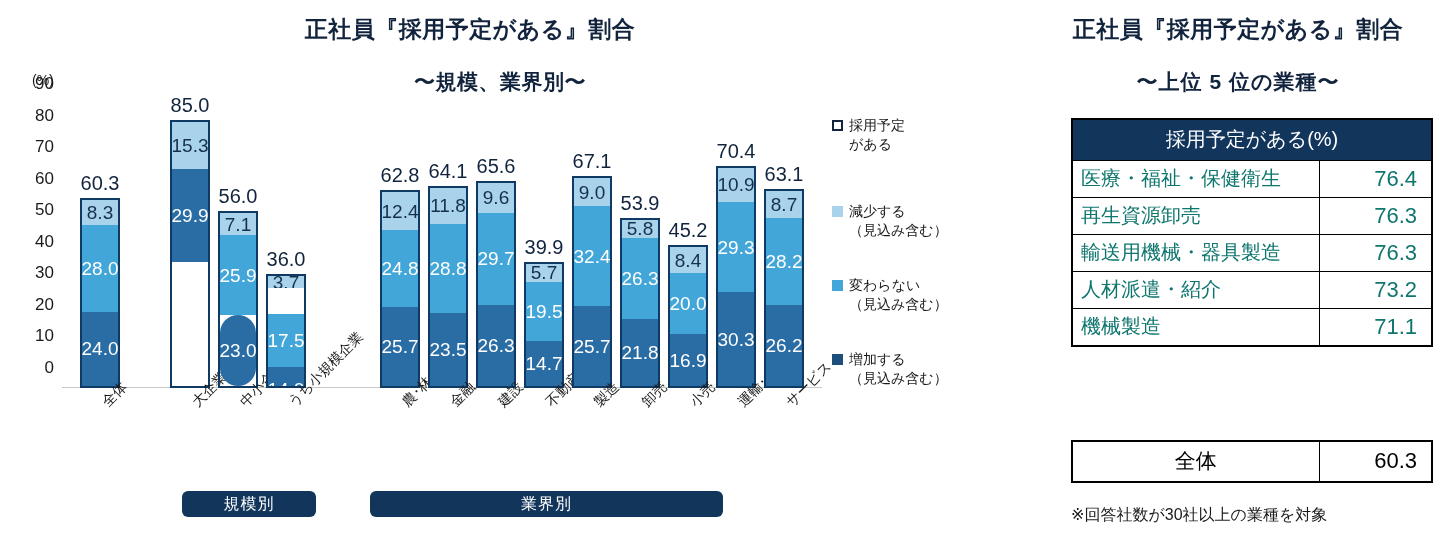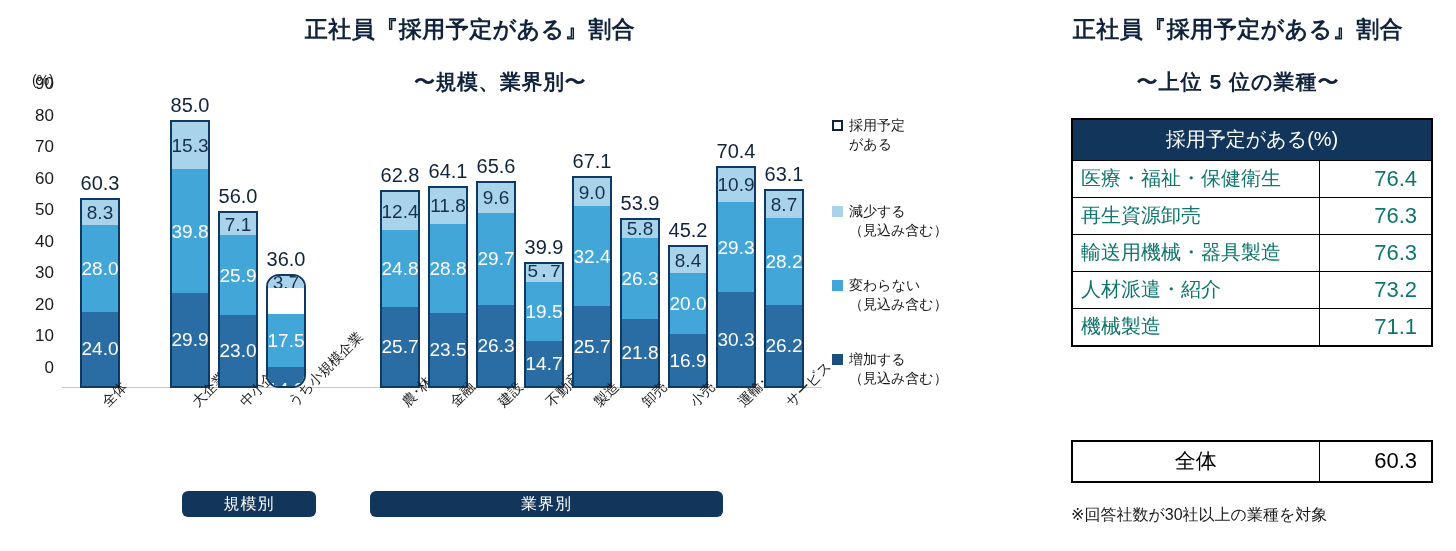--- a/index.html
+++ b/index.html
@@ -185,47 +185,44 @@
               </div>
             </div>
             <div class="cat-label">全体</div>
           </div>
           <div class="bar-col" style="left: 108px;">
             <div class="bar-total">85.0</div>
             <div class="bar" style="height: 268.222px;">
               <div class="seg seg-top" style="flex: 0 0 18%;">
                 <span>15.3</span>
               </div>
-              <div class="seg seg-mid" style="flex: 0 0 46.8235%;">
-                <span>39.8</span>
-              </div>
               <div class="seg seg-bottom" style="flex: 0 0 35.1765%;">
                 <span>29.9</span>
               </div>
             </div>
             <div class="cat-label">大企業</div>
           </div>
           <div class="bar-col" style="left: 156px;">
             <div class="bar-total">56.0</div>
             <div class="bar" style="height: 176.711px;">
               <div class="seg seg-top" style="flex: 0 0 12.6786%;">
                 <span>7.1</span>
               </div>
               <div class="seg seg-mid" style="flex: 0 0 46.25%;">
                 <span>25.9</span>
               </div>
-              <div class="seg seg-bottom" style="flex: 0 0 41.0714%;">
+              <div class="seg seg-bottom" style="flex: 0 0 41.0714%; border-radius: 18px;">
                 <span>23.0</span>
               </div>
             </div>
             <div class="cat-label">中小企業</div>
           </div>
           <div class="bar-col" style="left: 204px;">
             <div class="bar-total">36.0</div>
-            <div class="bar" style="height: 113.6px; border-radius: 13px;">
+            <div class="bar" style="height: 113.6px;">
               <div class="seg seg-top" style="flex: 0 0 10.2778%;">
                 <span>3.7</span>
               </div>
               <div class="seg seg-mid" style="flex: 0 0 48.6111%; margin-top: 26px;">
                 <span>17.5</span>
               </div>
               <div class="seg seg-bottom" style="flex: 0 0 41.3889%;">
                 <span>14.9</span>
               </div>
             </div>
@@ -272,21 +269,21 @@
               </div>
               <div class="seg seg-bottom" style="flex: 0 0 40.0915%;">
                 <span>26.3</span>
               </div>
             </div>
             <div class="cat-label">建設</div>
           </div>
           <div class="bar-col" style="left: 462px;">
             <div class="bar-total">39.9</div>
             <div class="bar" style="height: 125.907px;">
-              <div class="seg seg-top" style="flex: 0 0 14.2857%; font-family: Liberation Mono, monospace;">
+              <div class="seg seg-top" style="flex: 0 0 14.2857%;">
                 <span>5.7</span>
               </div>
               <div class="seg seg-mid" style="flex: 0 0 48.8722%;">
                 <span>19.5</span>
               </div>
               <div class="seg seg-bottom" style="flex: 0 0 36.8421%;">
                 <span>14.7</span>
               </div>
             </div>
             <div class="cat-label">不動産</div>

